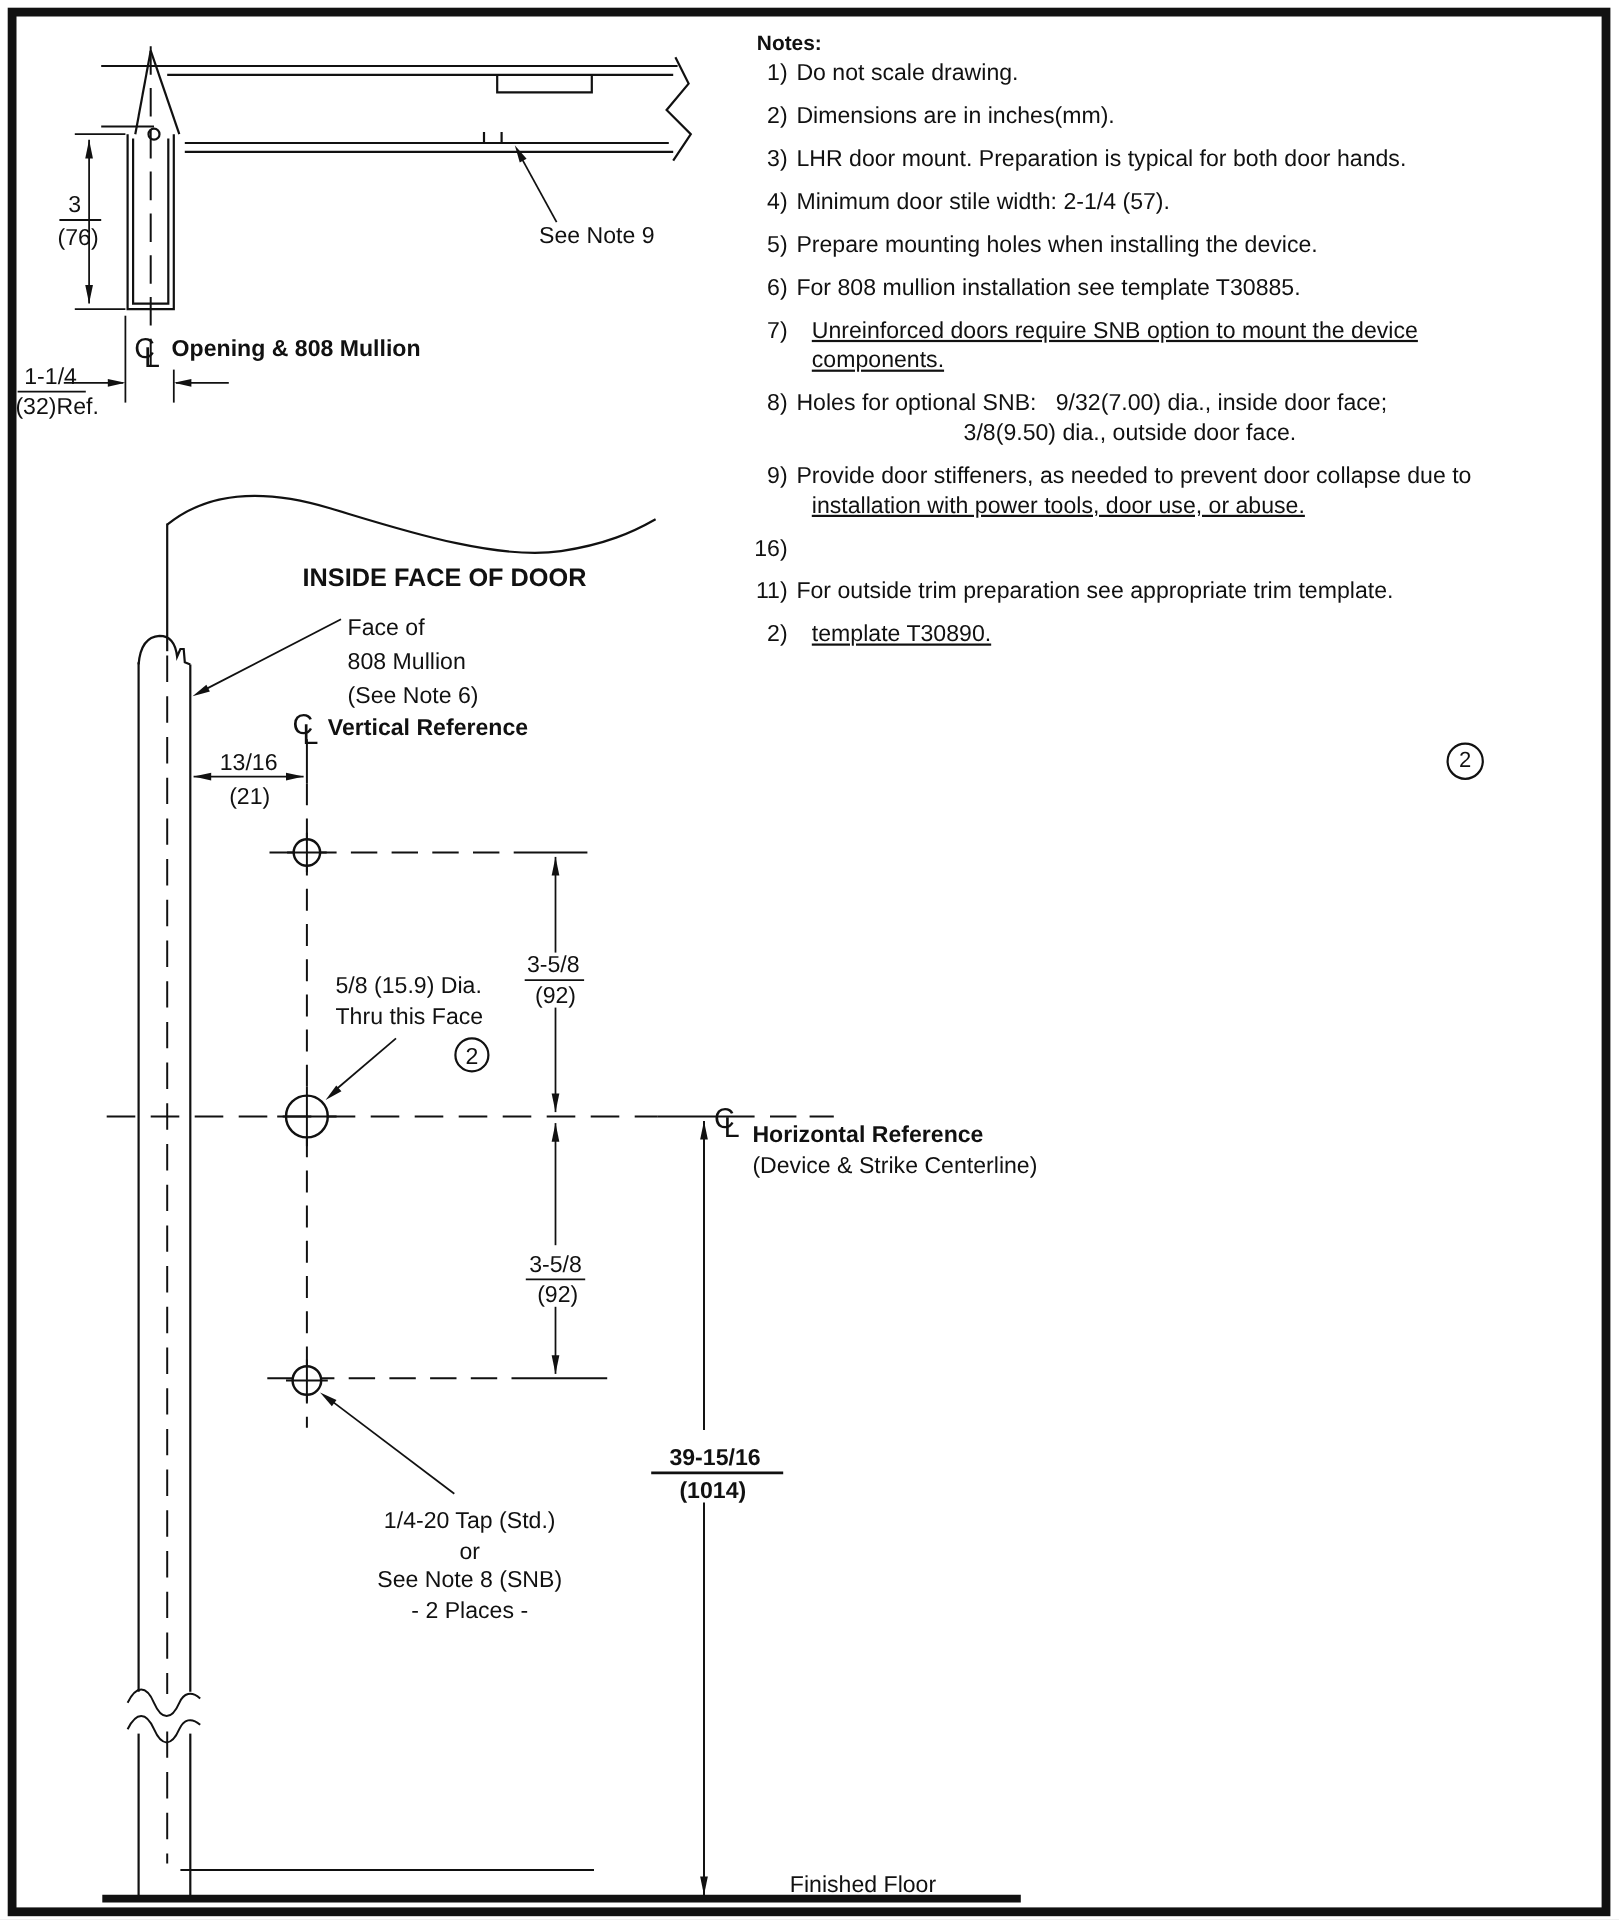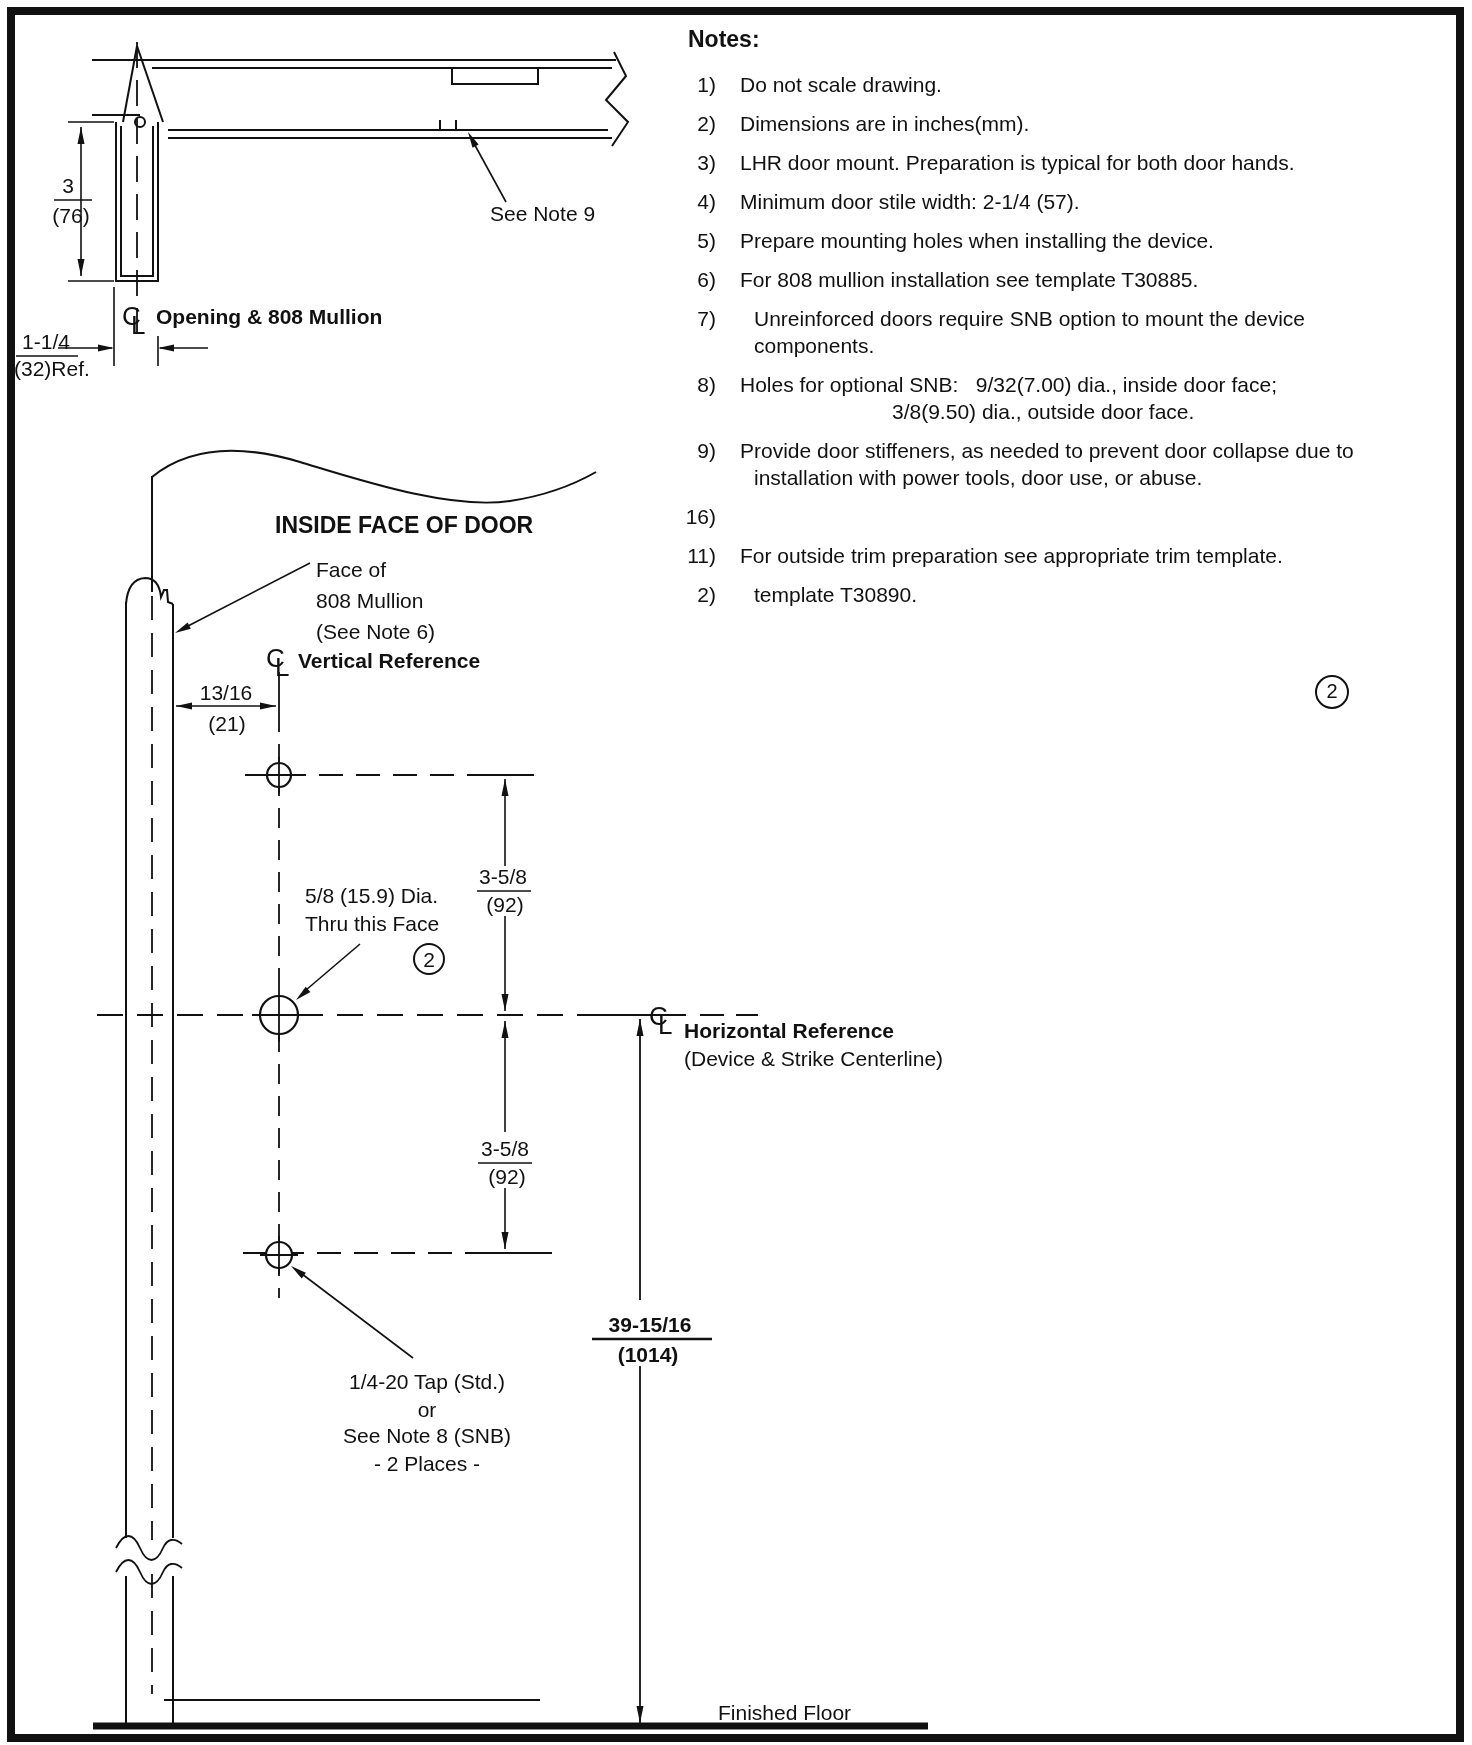--- a/index.html
+++ b/index.html
@@ -12,25 +12,25 @@
   .t21{font-size:21px;}
   .t23b{font-size:23px;font-weight:bold;}
   .t21b{font-size:21px;font-weight:bold;}
   .clsym{font-size:26px;}
   .mid{text-anchor:middle;}
   
   #notes{
     position:absolute;left:676px;top:26px;width:780px;
     font-size:21px;line-height:27px;
   }
-  #notes .title{font-weight:bold;font-size:23px;padding-left:12px;margin-bottom:18px;}
+  #notes .title{font-weight:bold;font-size:19px;padding-left:12px;margin-bottom:0;}
   .note-item{display:flex;margin-bottom:12px;}
   .note-num{width:40px;text-align:right;flex:0 0 40px;}
-  .note-text{margin-left:24px;}
-  .note-text .cont{padding-left:14px;}
+  .note-text{margin-left:8px;}
+  .note-text .cont{padding-left:14px;text-decoration:underline;}
   .note-text .cont-deep{padding-left:152px;}
   .badge{
     position:absolute;width:30px;height:30px;border:2.5px solid #111;border-radius:50%;
     text-align:center;line-height:29px;font-size:20px;background:#fff;
   }
 </style>
 </head>
 <body>
 
 <div id="page">

